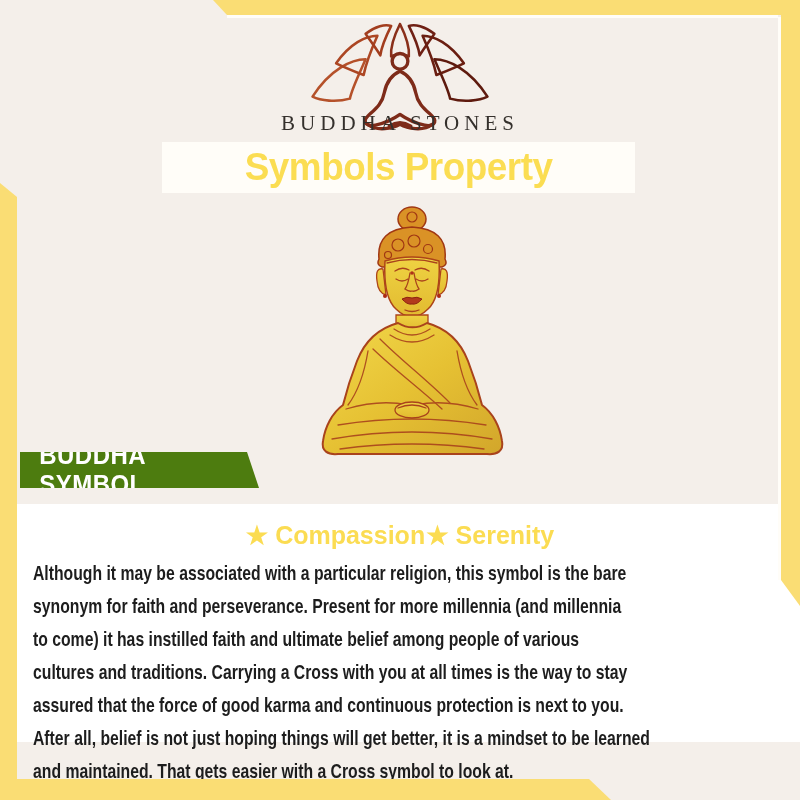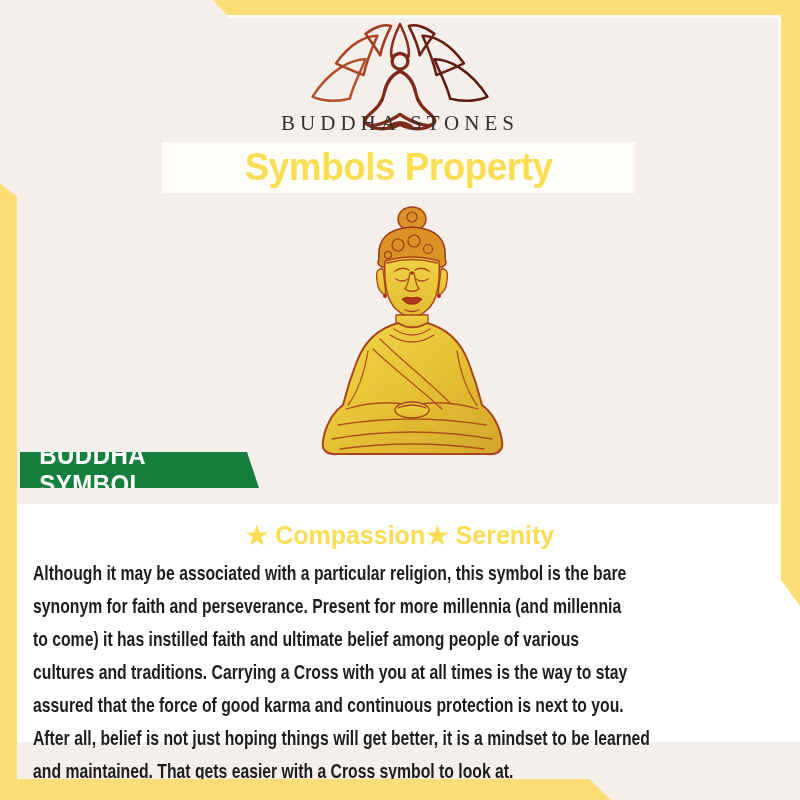--- a/index.html
+++ b/index.html
@@ -47,21 +47,21 @@
     position:absolute;left:162px;top:142px;width:473px;height:51px;
     background:#FFFDF8;display:flex;align-items:center;justify-content:center;
   }
   .page-title{
     font-size:38px;font-weight:bold;color:#FBDD52;letter-spacing:-0.5px;
     transform:scaleX(0.97);
   }
   
   .buddha-wrap{position:absolute;left:310px;top:203px;width:205px;height:255px;}
   .symbol-banner{
-    position:absolute;left:20px;top:452px;width:239px;height:36px;background:#15803d;
+    position:absolute;left:20px;top:452px;width:239px;height:36px;background:#4d7c0f;
     clip-path:polygon(0 0,227px 0,239px 36px,0 36px);
     display:flex;align-items:center;z-index:7;
   }
   .symbol-banner span{
     color:#FFFFFF;font-size:25px;font-weight:bold;letter-spacing:0.5px;
     padding-left:20px;transform:scaleX(0.96);transform-origin:left center;
   }
   
   .content-section{
     position:absolute;left:0;top:504px;width:800px;height:238px;background:#FFFFFF;z-index:2;

